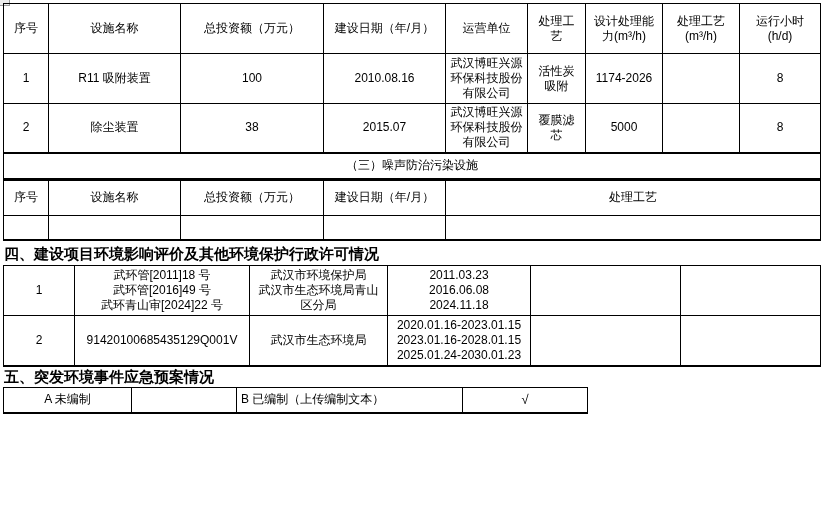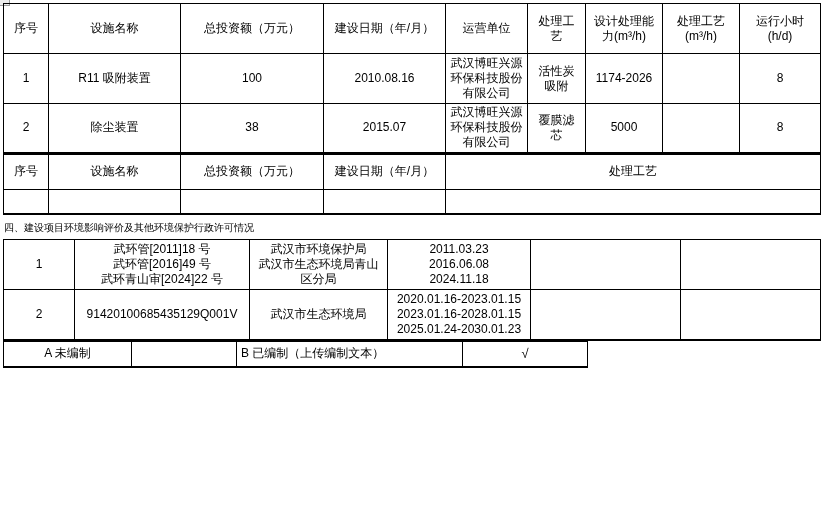--- a/index.html
+++ b/index.html
@@ -16,21 +16,21 @@
   .content { position:absolute; left:3px; top:3px; width:817px; }
   table { border-collapse:collapse; table-layout:fixed; width:817px; }
   td, th {
     border:1px solid #000000;
     text-align:center; vertical-align:middle;
     font-weight:normal; font-size:12px; line-height:15px;
     padding:1px 2px; white-space:pre-line; overflow:hidden;
   }
   .bb2 td { border-bottom-width:2px; }
   .left { text-align:left; padding-left:4px; }
-  .sec-title { font-weight:normal; font-size:10px; line-height:16px; margin:5px 0 3px 1px; white-space:nowrap; }
+  .sec-title { font-weight:bold; font-size:15px; line-height:16px; margin:5px 0 3px 1px; white-space:nowrap; }
   .sec-title5 { margin-top:2px; margin-bottom:2px; }
   .t-emergency { width:584px; }
   .checkmark { font-size:13px; }
 </style>
 </head>
 <body>
 
 <div class="sheet">
   <div class="corner-fragment"></div>
 
@@ -80,20 +80,23 @@
         <td>2</td>
         <td>除尘装置</td>
         <td>38</td>
         <td>2015.07</td>
         <td>武汉博旺兴源环保科技股份有限公司</td>
         <td>覆膜滤
 芯</td>
         <td>5000</td>
         <td></td>
         <td>8</td>
+      </tr>
+      <tr class="bb2" style="height:26px">
+        <td colspan="9">（三）噪声防治污染设施</td>
       </tr>
     </tbody>
       </table>
 
     <table>
       <colgroup>
         <col style="width:45px">
           <col style="width:132px">
           <col style="width:143px">
         <col style="width:122px">
@@ -149,20 +152,21 @@
         <td>武汉市生态环境局</td>
         <td>2020.01.16-2023.01.15
 2023.01.16-2028.01.15
 2025.01.24-2030.01.23</td>
         <td></td>
         <td></td>
       </tr>
     </tbody>
       </table>
 
+    <div class="sec-title sec-title5">五、突发环境事件应急预案情况</div>
 
     <table class="t-emergency">
       <colgroup>
         <col style="width:128px">
           <col style="width:105px">
           <col style="width:226px">
           <col style="width:125px">
       </colgroup>
       <tbody>
       <tr class="bb2" style="height:26px">

